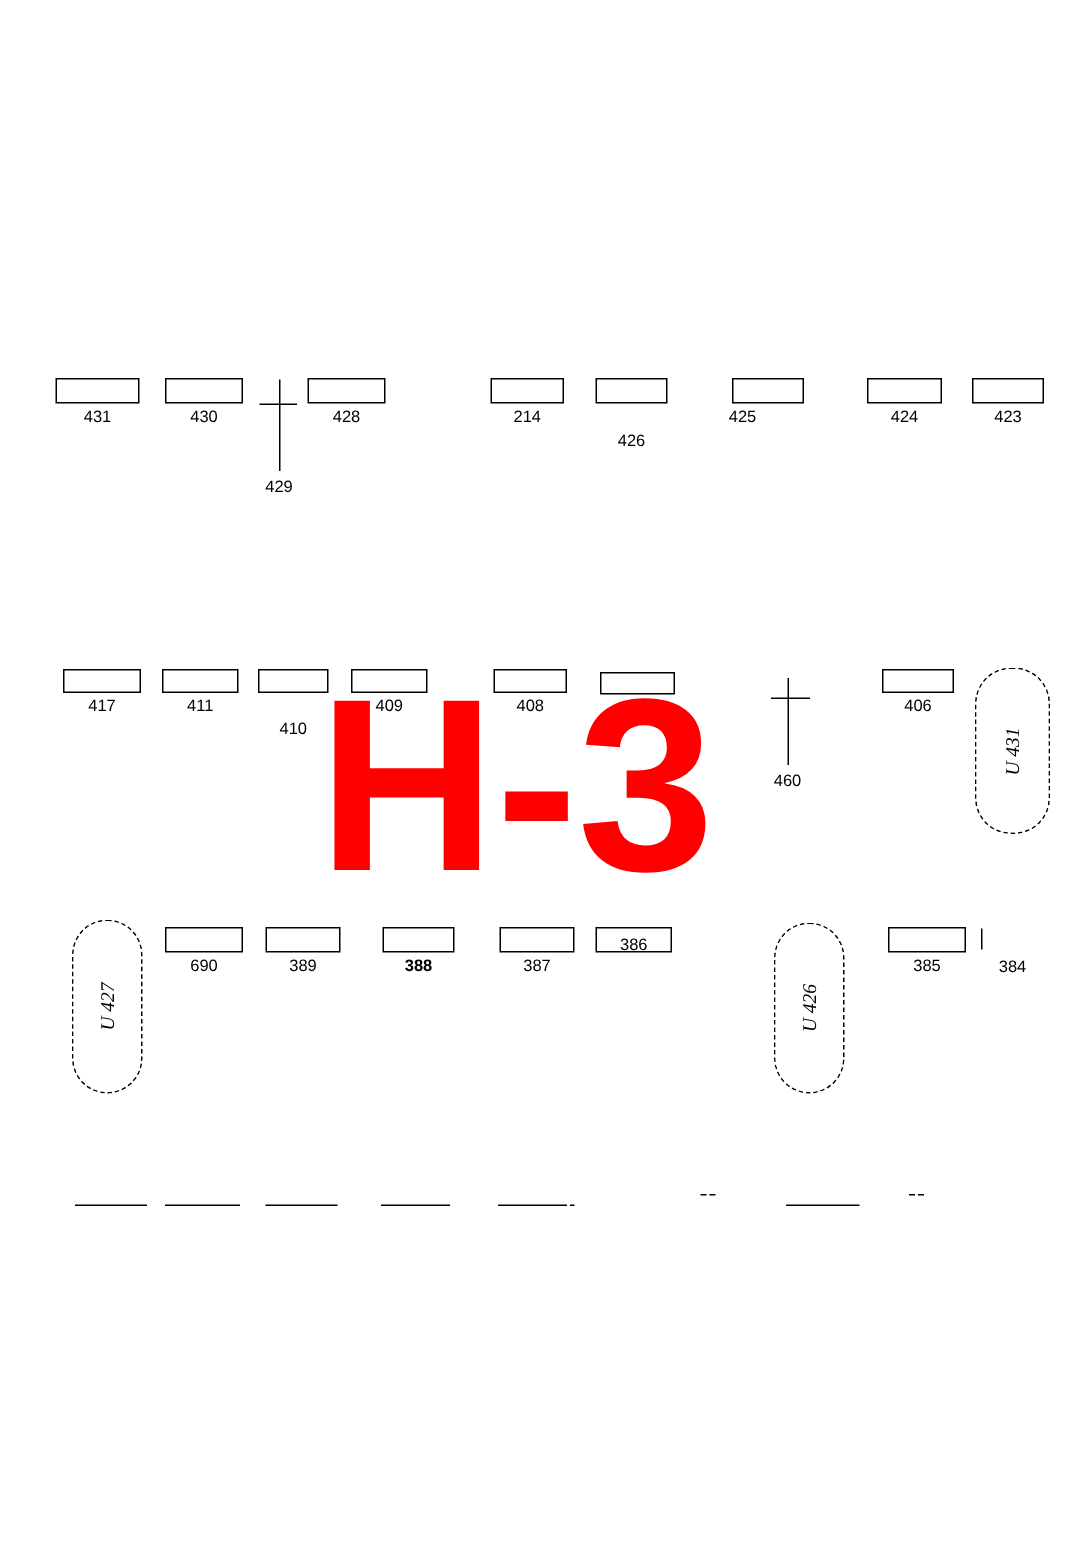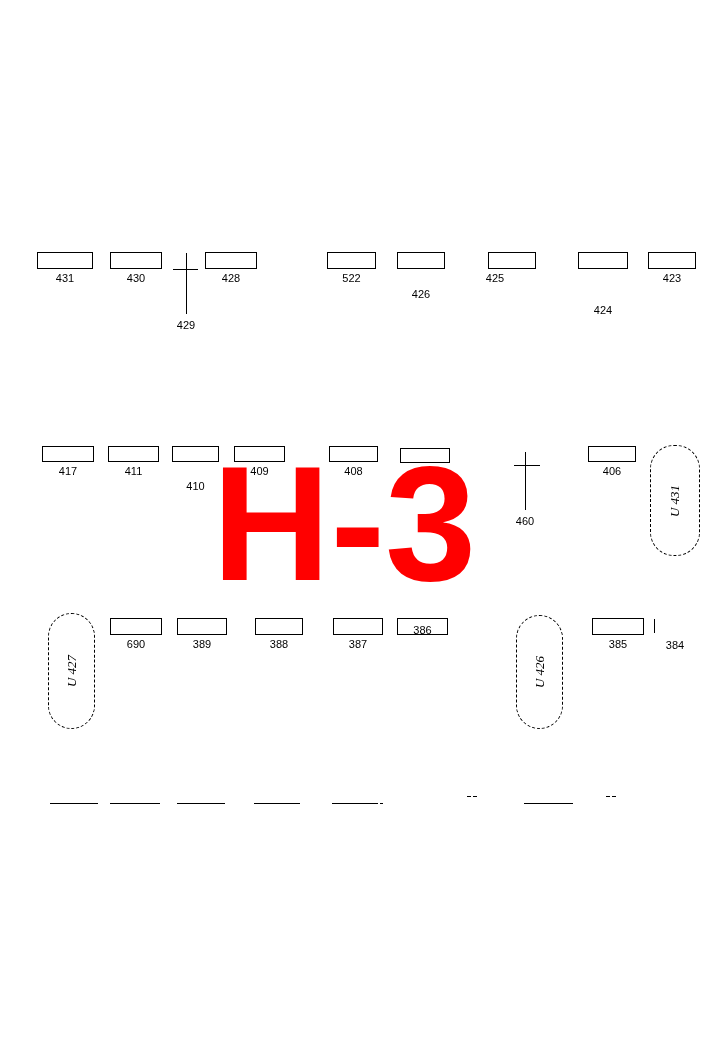--- a/index.html
+++ b/index.html
@@ -75,48 +75,48 @@
 
 <div id="canvas">
   <div id="section-title" style="color: rgb(255, 0, 0);">H-3</div>
 <div class="grave-rect" style="left: 37px; top: 252px; width: 56px; height: 17px;"></div>
     <div class="plot-label" style="left: 35px; top: 272px;">431</div>
     <div class="grave-rect" style="left: 110px; top: 252px; width: 52px; height: 17px;"></div>
     <div class="plot-label" style="left: 106px; top: 272px;">430</div>
     <div class="grave-rect" style="left: 205px; top: 252px; width: 52px; height: 17px;"></div>
     <div class="plot-label" style="left: 201px; top: 272px;">428</div>
     <div class="grave-rect" style="left: 327px; top: 252px; width: 49px; height: 17px;"></div>
-    <div class="plot-label" style="left: 321.5px; top: 272px;">522</div>
+    <div class="plot-label" style="left: 321.5px; top: 272px;">214</div>
     <div class="grave-rect" style="left: 397px; top: 252px; width: 48px; height: 17px;"></div>
     <div class="plot-label" style="left: 391px; top: 288px;">426</div>
     <div class="grave-rect" style="left: 488px; top: 252px; width: 48px; height: 17px;"></div>
     <div class="plot-label" style="left: 465px; top: 272px;">425</div>
     <div class="grave-rect" style="left: 578px; top: 252px; width: 50px; height: 17px;"></div>
-    <div class="plot-label" style="left: 573px; top: 272px; margin-top: 32px;">424</div>
+    <div class="plot-label" style="left: 573px; top: 272px;">424</div>
     <div class="grave-rect" style="left: 648px; top: 252px; width: 48px; height: 17px;"></div>
     <div class="plot-label" style="left: 642px; top: 272px;">423</div>
     <div class="grave-rect" style="left: 42px; top: 446px; width: 52px; height: 16px;"></div>
     <div class="plot-label" style="left: 38px; top: 465px;">417</div>
     <div class="grave-rect" style="left: 108px; top: 446px; width: 51px; height: 16px;"></div>
     <div class="plot-label" style="left: 103.5px; top: 465px;">411</div>
     <div class="grave-rect" style="left: 172px; top: 446px; width: 47px; height: 16px;"></div>
     <div class="plot-label" style="left: 165.5px; top: 480px;">410</div>
     <div class="grave-rect" style="left: 234px; top: 446px; width: 51px; height: 16px;"></div>
     <div class="plot-label" style="left: 229.5px; top: 465px;">409</div>
     <div class="grave-rect" style="left: 329px; top: 446px; width: 49px; height: 16px;"></div>
     <div class="plot-label" style="left: 323.5px; top: 465px;">408</div>
     <div class="grave-rect" style="left: 400px; top: 448px; width: 50px; height: 15px;"></div>
     <div class="grave-rect" style="left: 588px; top: 446px; width: 48px; height: 16px;"></div>
     <div class="plot-label" style="left: 582px; top: 465px;">406</div>
     <div class="grave-rect" style="left: 110px; top: 618px; width: 52px; height: 17px;"></div>
     <div class="plot-label" style="left: 106px; top: 638px;">690</div>
     <div class="grave-rect" style="left: 177px; top: 618px; width: 50px; height: 17px;"></div>
     <div class="plot-label" style="left: 172px; top: 638px;">389</div>
     <div class="grave-rect" style="left: 255px; top: 618px; width: 48px; height: 17px;"></div>
-    <div class="plot-label" style="left: 249px; top: 638px;">388</div>
+    <div class="plot-label" style="left: 249px; top: 638px; font-weight: bold;">388</div>
     <div class="grave-rect" style="left: 333px; top: 618px; width: 50px; height: 17px;"></div>
     <div class="plot-label" style="left: 328px; top: 638px;">387</div>
     <div class="grave-rect" style="left: 397px; top: 618px; width: 51px; height: 17px;"></div>
     <div class="plot-label" style="left: 392.5px; top: 624px; text-align: center;">386</div>
     <div class="grave-rect" style="left: 592px; top: 618px; width: 52px; height: 17px;"></div>
     <div class="plot-label" style="left: 588px; top: 638px;">385</div>
     <div class="vline" style="left: 186px; top: 253px; height: 61px;"></div>
     <div class="hline" style="left: 173px; top: 269px; width: 25px;"></div>
     <div class="plot-label" style="left: 156px; top: 319px;">429</div>
     <div class="vline" style="left: 525px; top: 452px; height: 58px;"></div>

